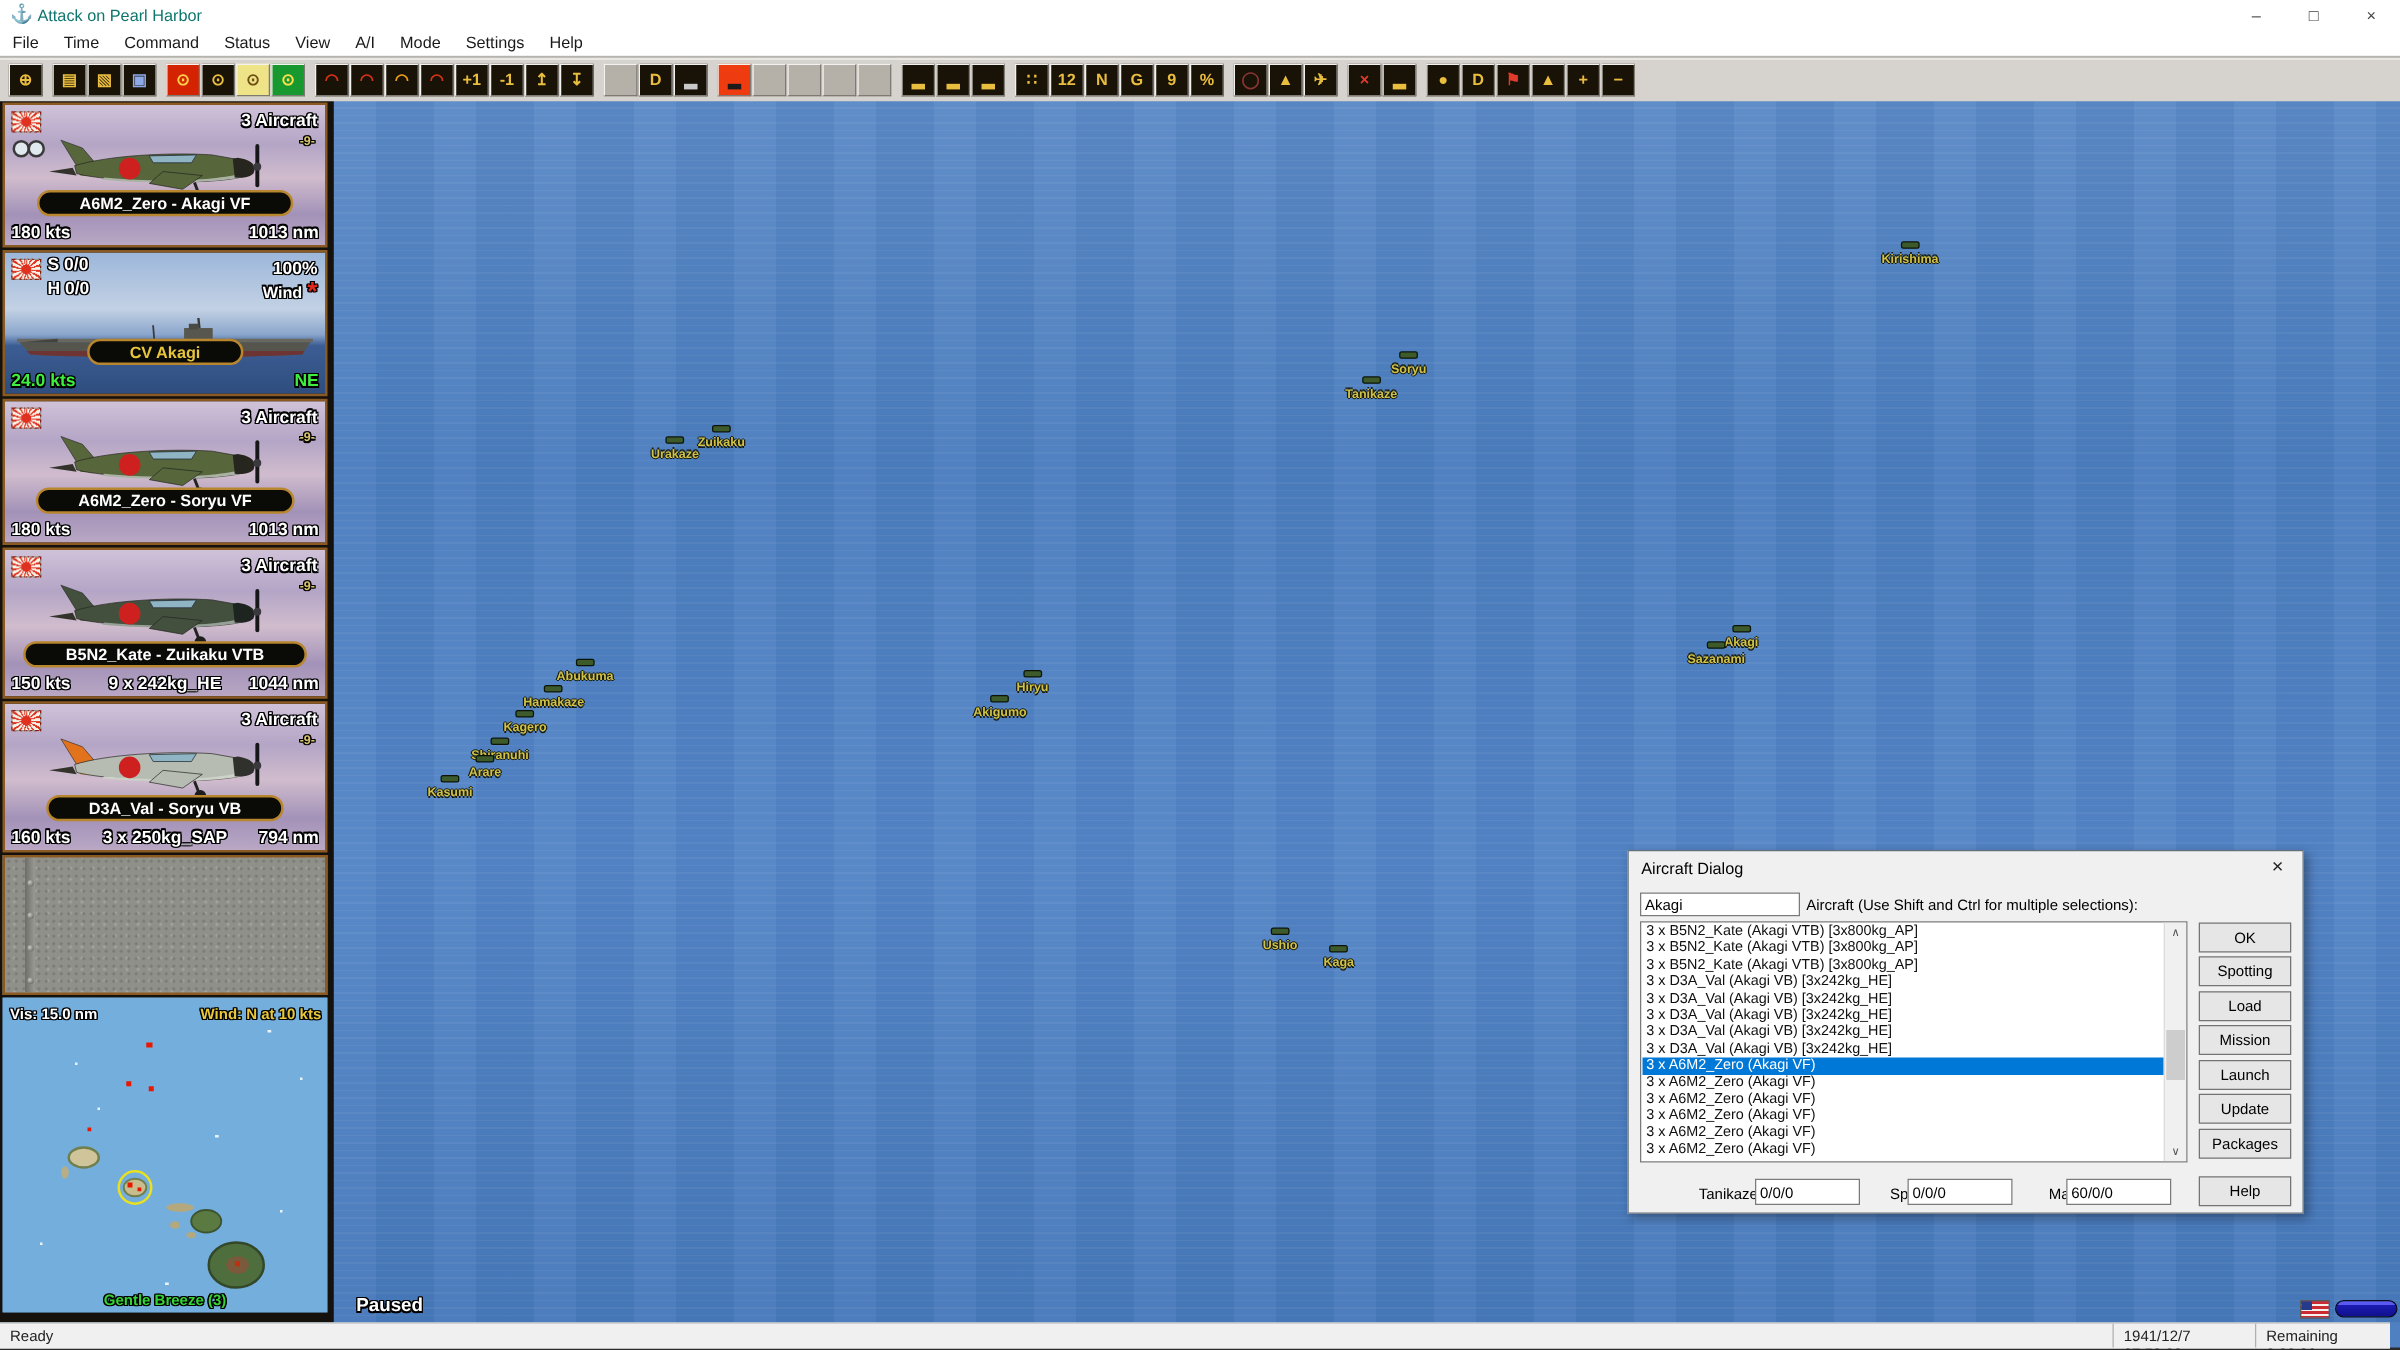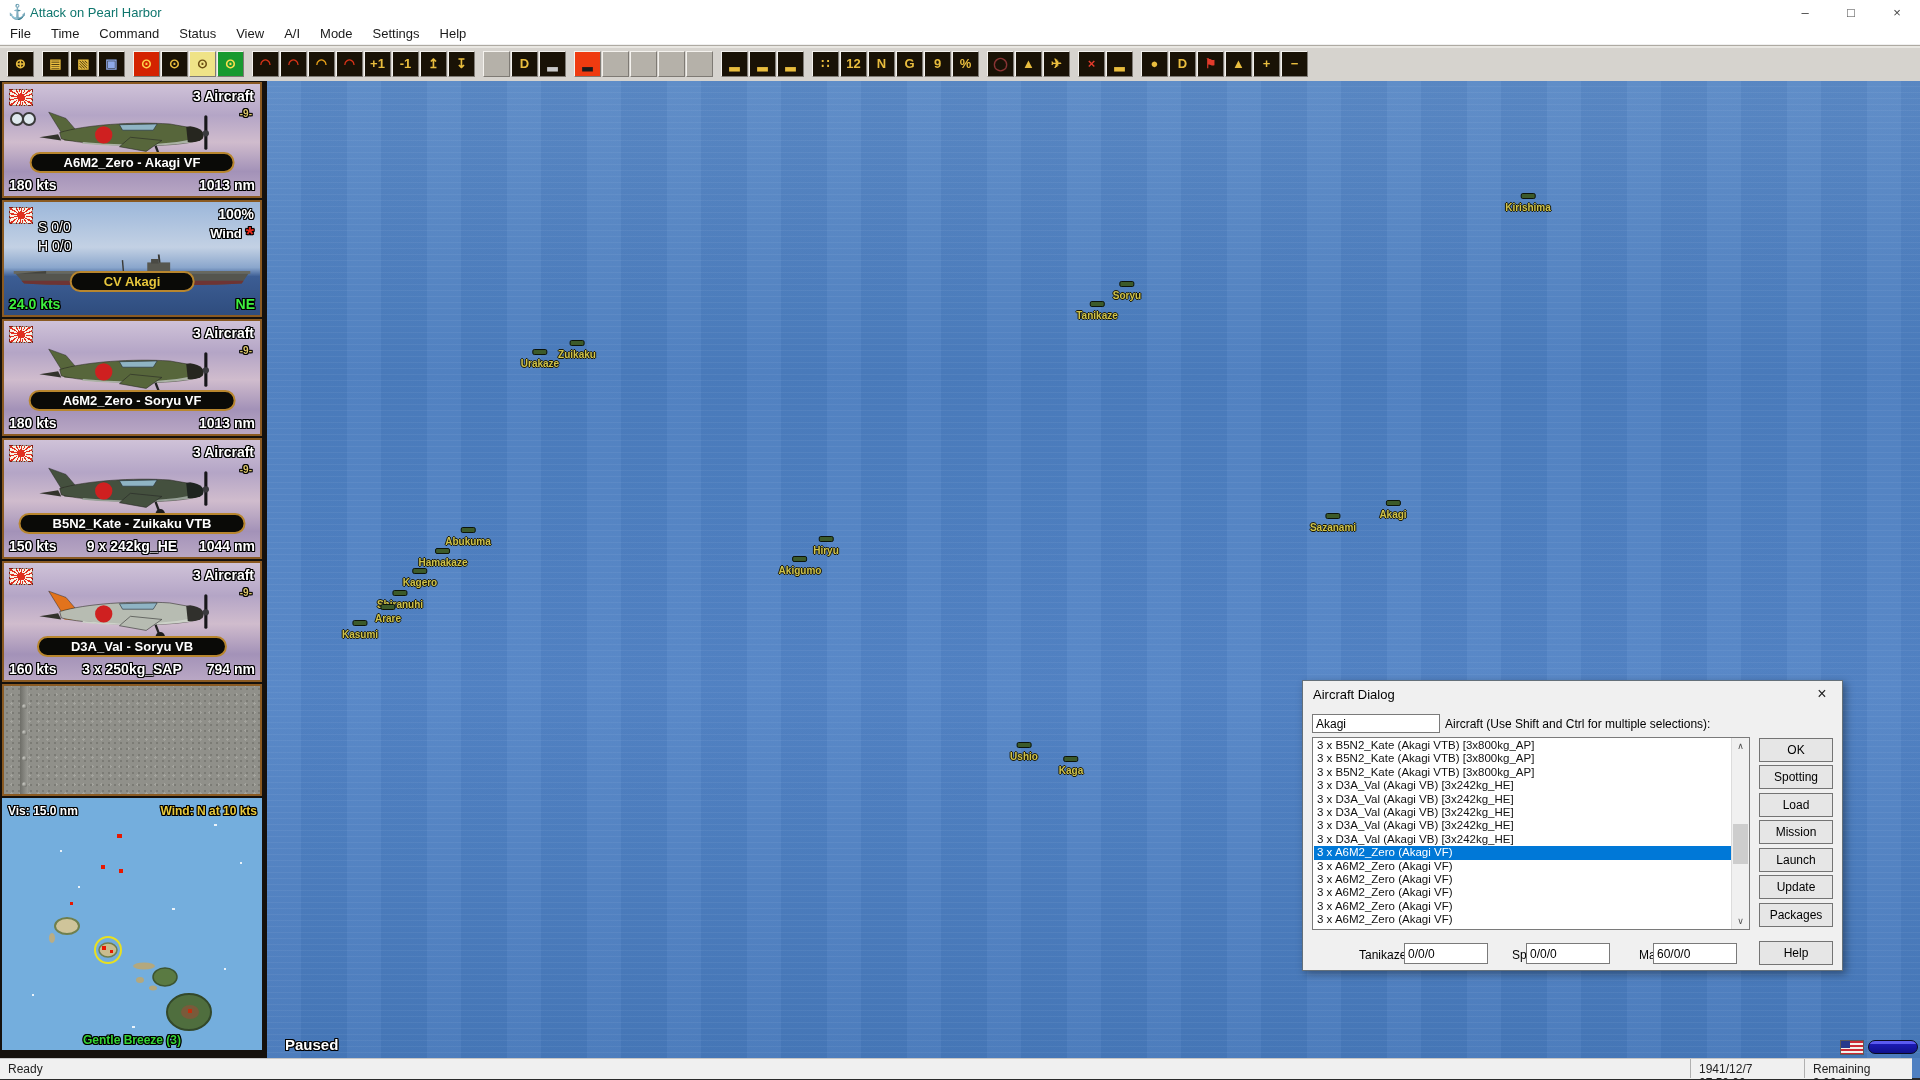--- a/index.html
+++ b/index.html
@@ -52,21 +52,21 @@
   .binocs i{width:10px;height:10px;border-radius:50%;background:#dfe9ee;border:2px solid #3a3a3a;margin-right:-2px;}
   .p-pill{position:absolute;bottom:23px;left:50%;transform:translateX(-50%);
      background:#0a0a07;border:2px solid #b8862e;border-radius:11px;padding:0 32px;
      font-size:13px;font-weight:bold;color:#fff;white-space:nowrap;line-height:17px;}
   .p-pill.gold{color:#e7c63c;}
   .p-stats{position:absolute;bottom:2px;left:5px;right:5px;height:17px;font-size:14px;font-weight:bold;color:#fff;}
   .p-stats .l{position:absolute;left:0;}
   .p-stats .c{position:absolute;left:50%;transform:translateX(-50%);}
   .p-stats .r{position:absolute;right:0;}
   .p-stats.green{color:#3ef03e;}
-  .sh-left{position:absolute;top:16px;left:34px;font-size:14px;font-weight:normal;color:#fff;line-height:19px;}
+  .sh-left{position:absolute;top:0;left:34px;font-size:14px;font-weight:bold;color:#fff;line-height:19px;}
   .sh-right{position:absolute;top:4px;right:6px;font-size:14px;font-weight:bold;color:#fff;text-align:right;}
   .wind-row{position:absolute;top:24px;right:6px;font-size:13px;font-weight:bold;color:#fff;display:flex;align-items:center;}
   .wind-star{color:#e52a1c;font-size:21px;font-weight:bold;margin-left:4px;line-height:14px;}
   .plane-slot{position:absolute;left:10px;right:10px;top:14px;height:66px;}
   .plane-slot svg{width:100%;height:100%;}
   .plane-zero{--body:#57663b;--belly:#aab2a4;--cowl:#26261f;--tail:#57663b;}
   .plane-kate{--body:#44503e;--belly:#96a096;--cowl:#1e2420;--tail:#44503e;}
   .plane-val{--body:#b7bcb2;--belly:#cdd2c9;--cowl:#30302c;--tail:#e2731c;}
   .carrier-slot{position:absolute;left:4px;right:4px;bottom:24px;height:48px;}
 
@@ -278,21 +278,21 @@
         <div class="ship-label">Hiryu</div>
       </div>
       <div class="ship-unit" style="left: 800px; top: 565px;">
         <div class="ship-marker"></div>
         <div class="ship-label">Akigumo</div>
       </div>
       <div class="ship-unit" style="left: 1393px; top: 509px;">
         <div class="ship-marker"></div>
         <div class="ship-label">Akagi</div>
       </div>
-      <div class="ship-unit" style="left: 1333px; top: 522px;">
+      <div class="ship-unit" style="left: 1373px; top: 522px;">
         <div class="ship-marker"></div>
         <div class="ship-label">Sazanami</div>
       </div>
       <div class="ship-unit" style="left: 1024px; top: 751px;">
         <div class="ship-marker"></div>
         <div class="ship-label">Ushio</div>
       </div>
       <div class="ship-unit" style="left: 1071px; top: 765px; text-align: center;">
         <div class="ship-marker"></div>
         <div class="ship-label">Kaga</div>

